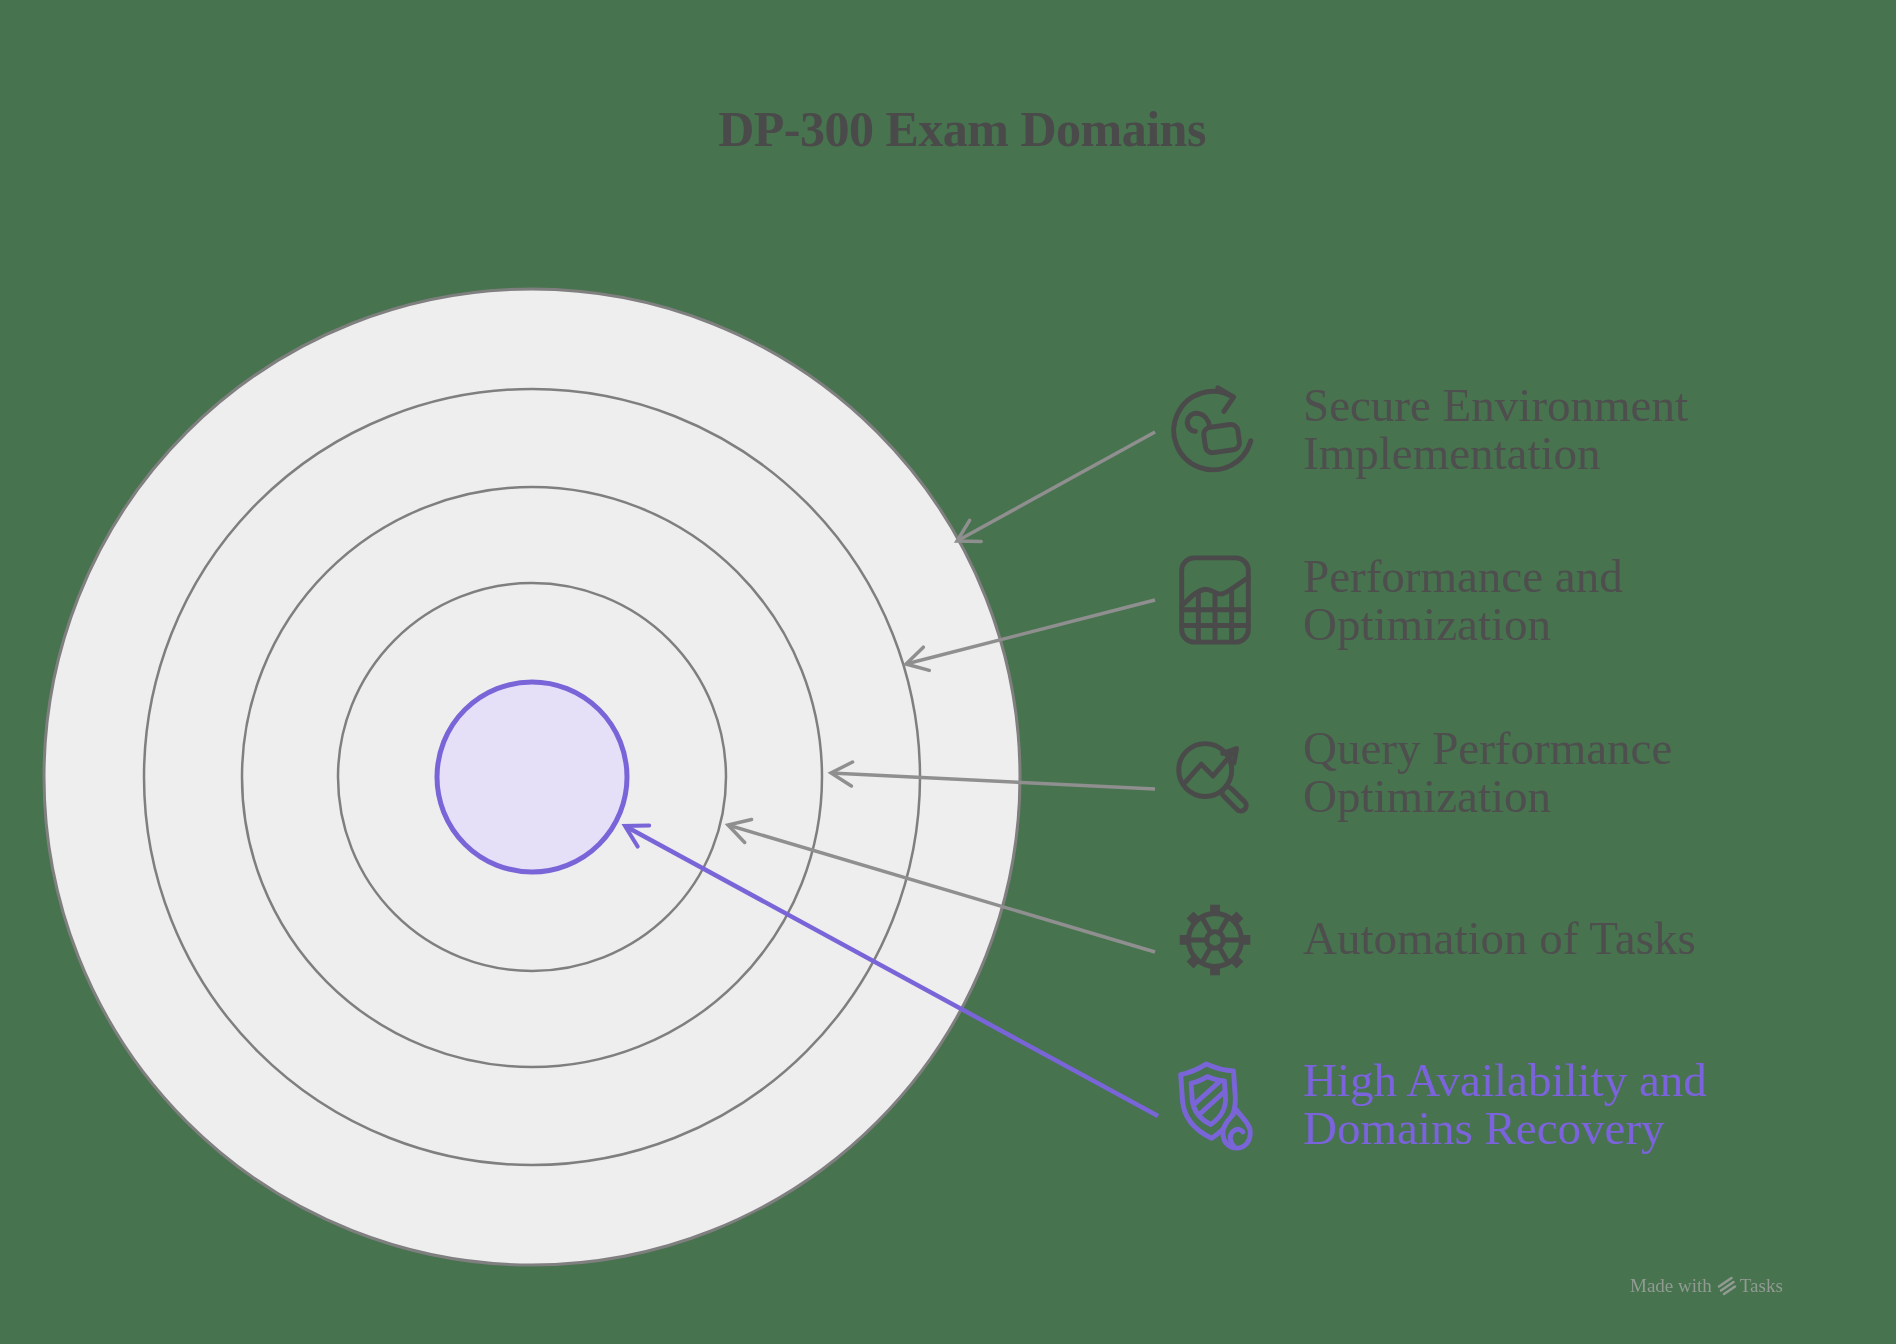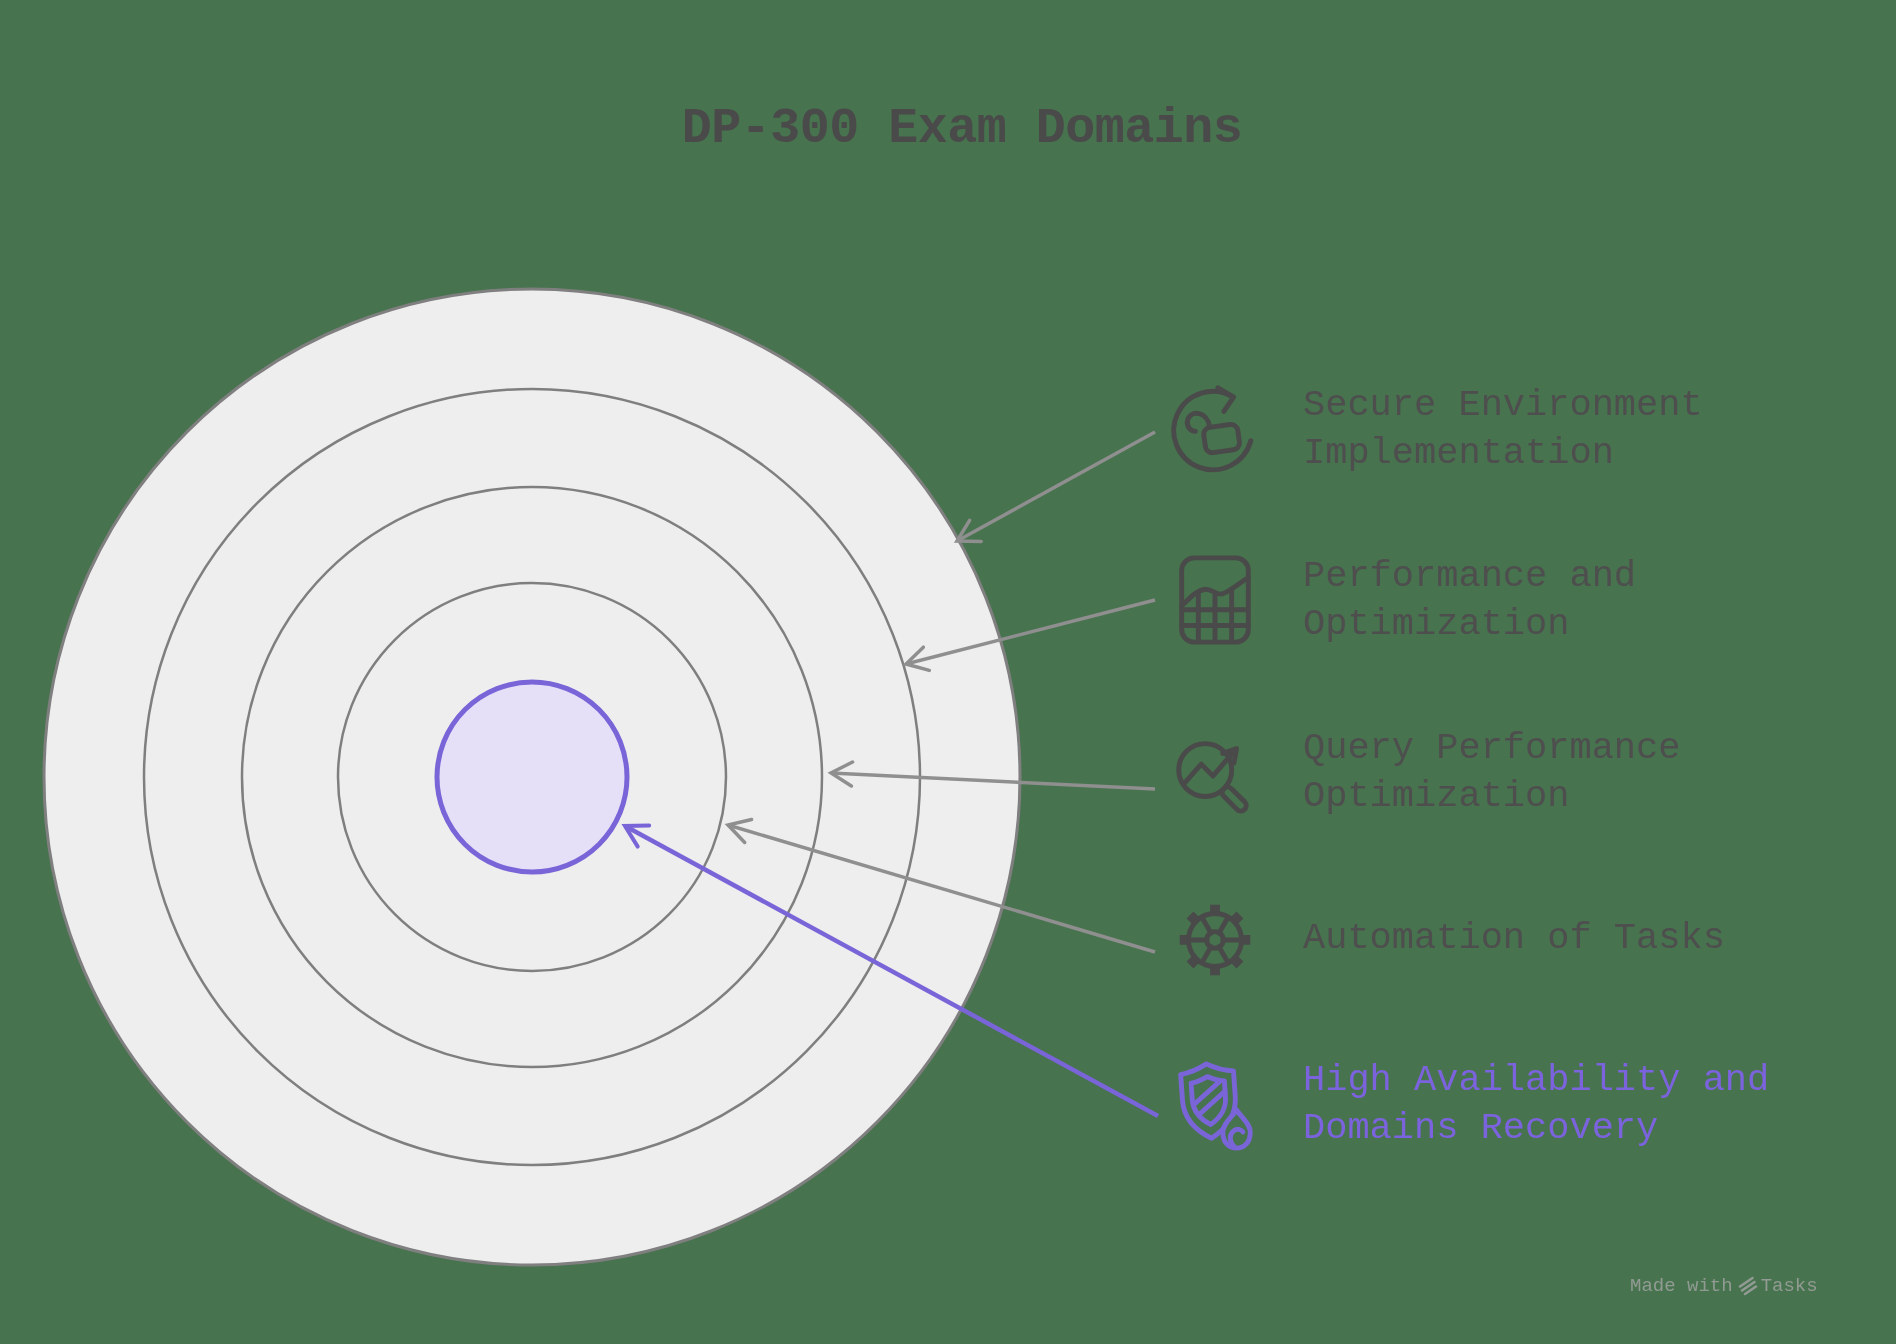--- a/index.html
+++ b/index.html
@@ -1,25 +1,25 @@
 <!DOCTYPE html>
 <html><head>
 <meta charset="utf-8">
 <style>
   html,body{margin:0;padding:0;background:#47734E;}
   .canvas{position:relative;width:1896px;height:1344px;background:#47734E;overflow:hidden;
-          font-family:Liberation Mono, monospace;}
+          font-family:Liberation Serif, serif;}
   .diagram-svg{position:absolute;left:0;top:0;}
   .title{position:absolute;top:103px;left:962px;transform:translateX(-50%);
          font-size:50px;line-height:52px;font-weight:bold;letter-spacing:-0.5px;
          color:#4A4A4A;white-space:nowrap;}
   .row{position:absolute;left:1166px;display:flex;align-items:center;gap:39px;
        transform:translateY(-50%);}
   .row .icon{width:98px;height:98px;flex:0 0 auto;}
-  .label{font-size:37px;line-height:48px;font-weight:500;color:#4E4E4E;max-width:545px;}
+  .label{font-size:47px;line-height:48px;font-weight:500;color:#4E4E4E;max-width:545px;}
   .row.accent .label{color:#7C63DE;}
   .row1{top:429px;} .row2{top:600px;} .row3{top:772px;} .row4{top:938px;} .row5{top:1104px;}
   .footer{position:absolute;left:1630px;top:1274px;display:flex;align-items:center;gap:2px;
           font-size:19px;font-weight:500;color:#919B93;}
   .footer .logo{width:24px;height:24px;}
 </style>
 </head>
 <body>
 
 <div class="canvas">

